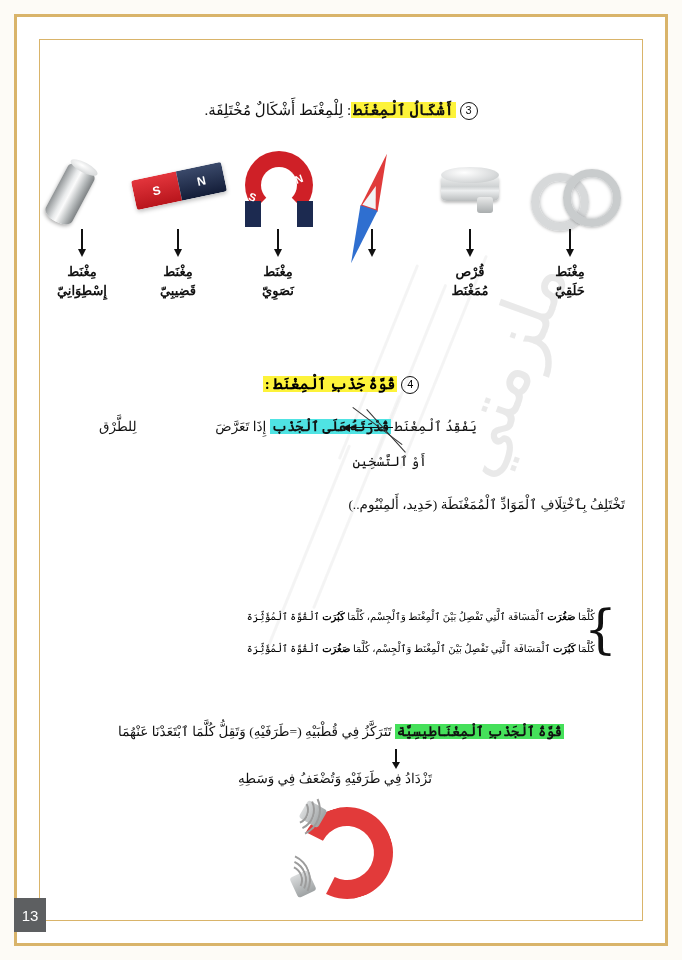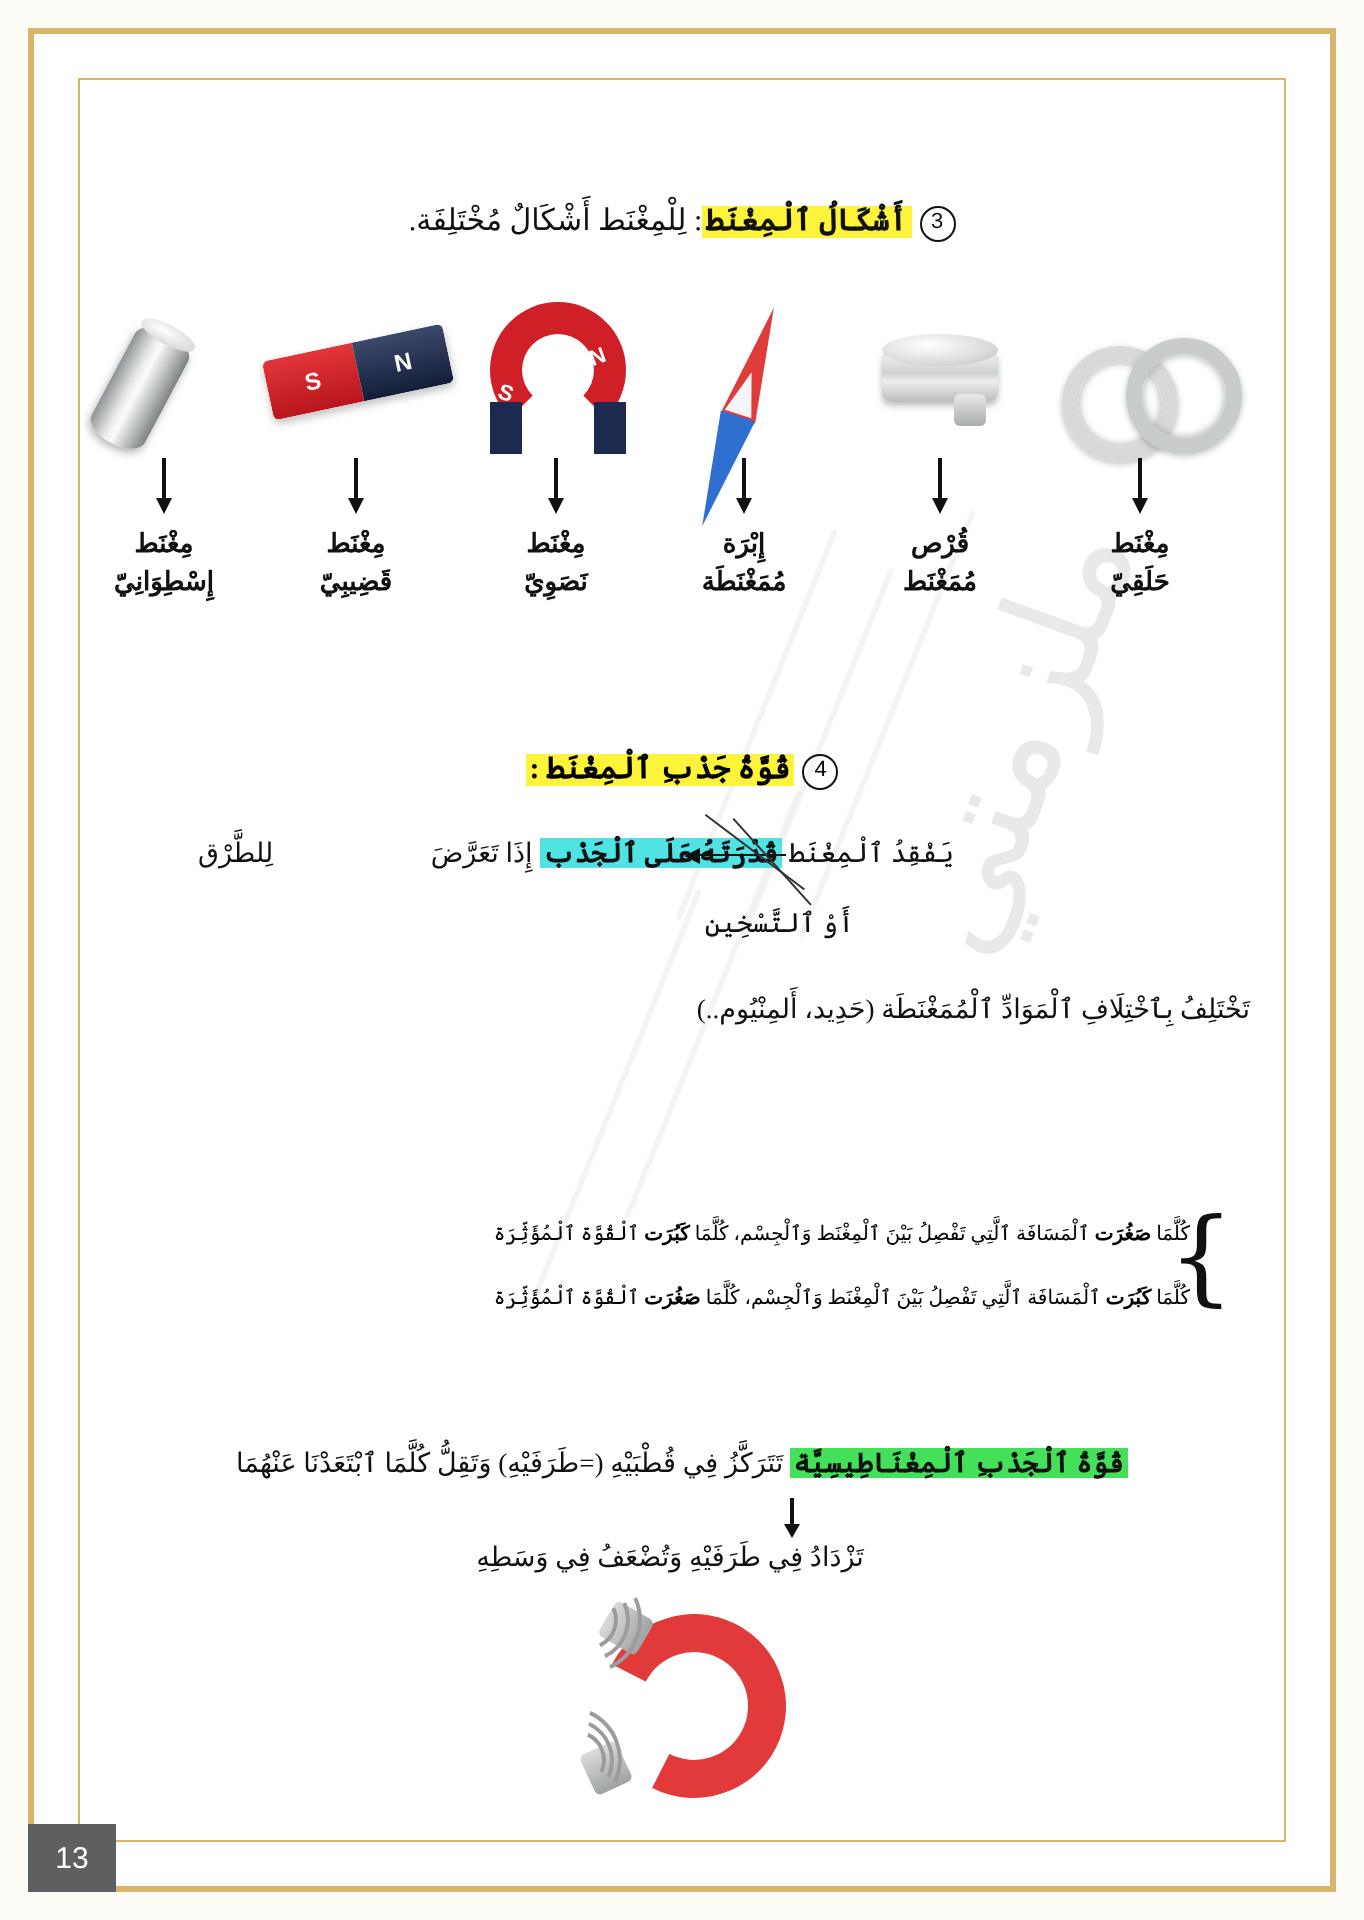--- a/index.html
+++ b/index.html
@@ -397,22 +397,22 @@
     border-radius: 50%;
     border-right-color: transparent;
     border-top-color: transparent;
     border-bottom-color: transparent;
   }
 
   
   #page-number {
     position: absolute;
     left: 14px;
-    bottom: 14px;
-    width: 44px;
+    bottom: 28px;
+    width: 32px;
     height: 34px;
     background: #5d5f61;
     color: #fff;
     font-family: "Liberation Sans", sans-serif;
     font-size: 15px;
     display: flex;
     align-items: center;
     justify-content: center;
   }
 
@@ -489,24 +489,20 @@
 
         <div class="fig" style="right:198px;">
           <div class="art">
             <div class="needle">
               <div class="nred"></div>
               <div class="nblue"></div>
               <div class="nwhite"></div>
             </div>
           </div>
           <div class="arrow"></div>
-          <div class="cap">
-            <div>إِبْرَة</div>
-            <div>مُمَغْنَطَة</div>
-          </div>
         </div>
 
         <div class="fig" style="right:292px;">
           <div class="art">
             <div class="horseshoe">
               <div class="hs-arc"></div>
               <div class="hs-leg l"></div>
               <div class="hs-leg r"></div>
               <span class="hs-pole n">N</span>
               <span class="hs-pole s">S</span>

